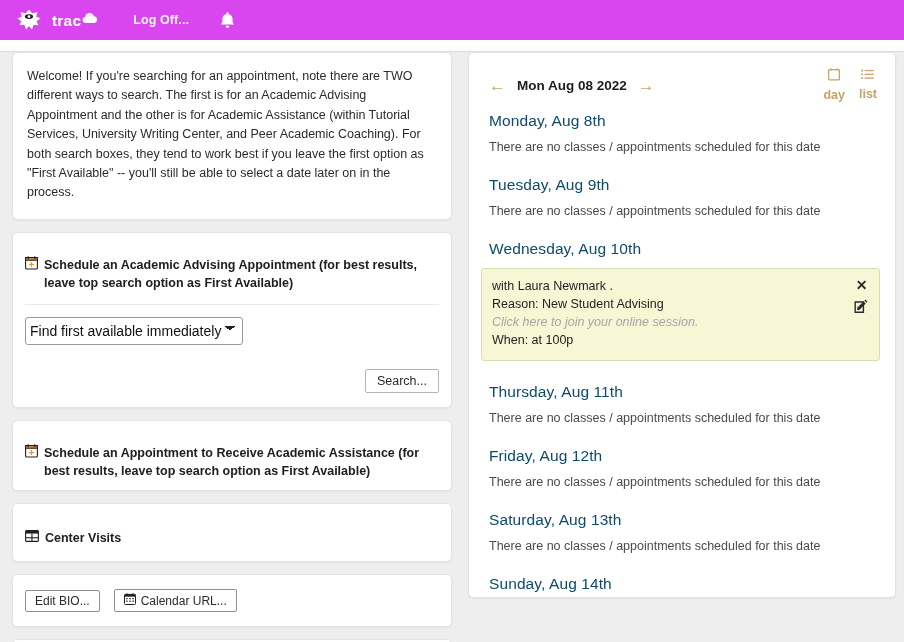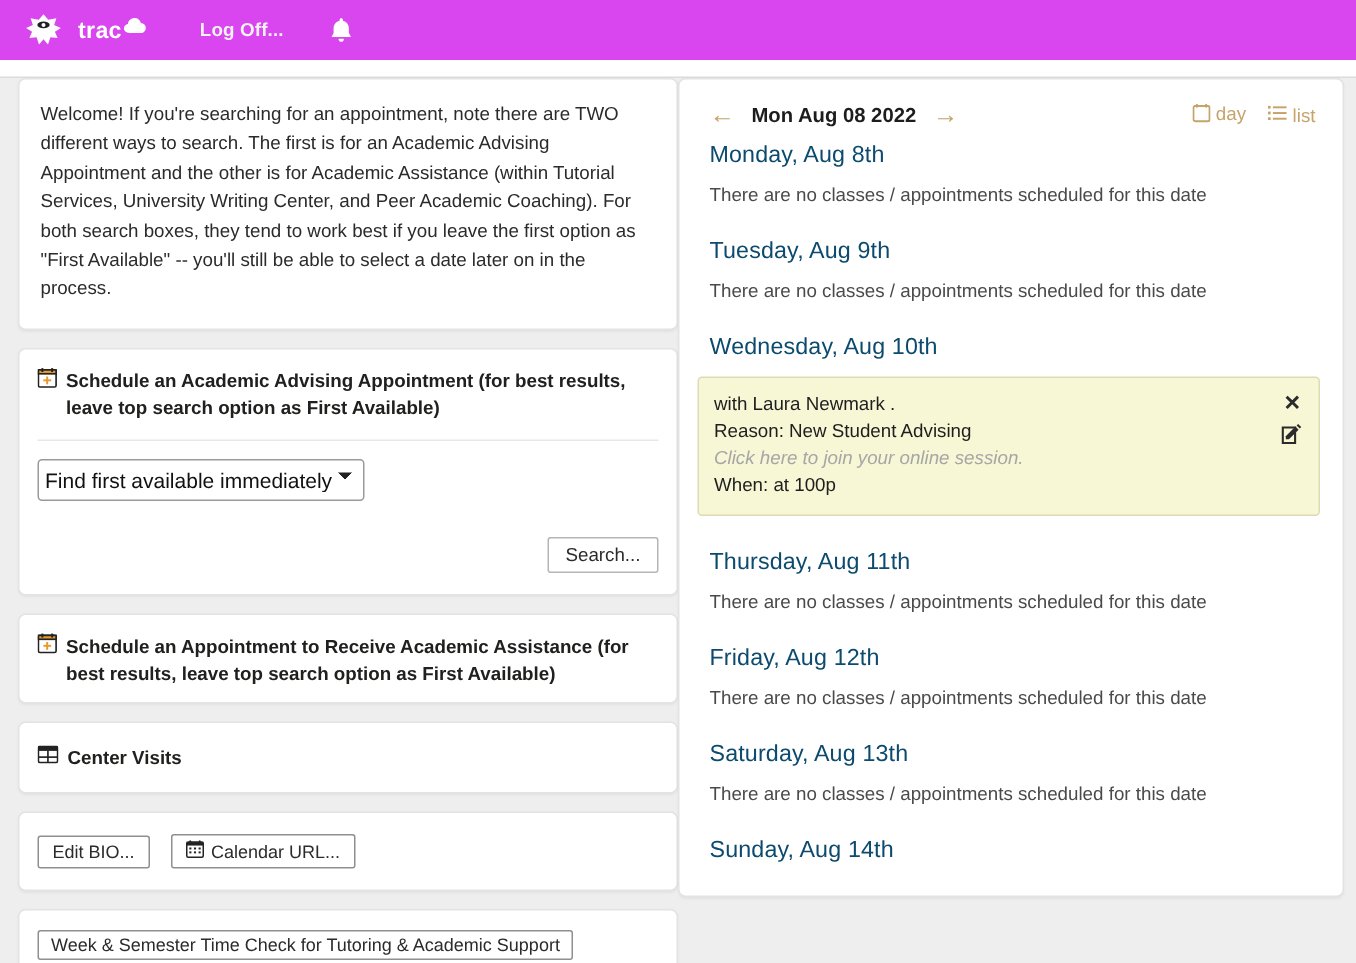--- a/index.html
+++ b/index.html
@@ -49,21 +49,21 @@
   
   .subbar {
     height: 12px;
     background: #ffffff;
     border-bottom: 1px solid #dcdcdc;
   }
 
   
   .page {
     display: flex;
-    gap: 0;
+    gap: 16px;
     padding: 0 8px 0 12px;
     height: calc(642px - 40px - 13px);
   }
   .col-left  { width: 440px; flex: none; }
   .col-right { flex: 1; }
 
   .card {
     background: #ffffff;
     border: 1px solid #e3e3e3;
     border-radius: 5px;
@@ -82,20 +82,21 @@
   
   .panel-head {
     padding: 12px 14px 10px 12px;
     font-size: 12.5px;
     font-weight: 700;
     color: #20201f;
     line-height: 1.45;
     display: flex;
     gap: 6px;
     align-items: flex-start;
+    margin-top: 11px;
   }
   .panel-head .htext { flex: 1; }
   .panel-divider {
     height: 1px; background: #e7e7e7;
     margin: 2px 12px 0 12px;
   }
   .panel-body { padding: 12px 12px 14px 12px; }
 
   .sel {
     font-family: "Liberation Sans", sans-serif;
@@ -185,25 +186,26 @@
   }
   .cal-title {
     font-size: 13.5px;
     font-weight: 700;
     color: #1d1d1d;
     margin: 0 9px;
     white-space: nowrap;
   }
   .cal-views { margin-left: auto; display: flex; align-items: center; gap: 14px; }
   .view-btn {
-    display: flex; gap: 4px;
+    display: flex; align-items: center; gap: 4px;
     color: #c6a36a;
     font-size: 12.5px;
-    font-weight: 400;
-    cursor: pointer;
+    font-weight: 700;
+    cursor: pointer;
+    flex-direction: column;
   }
 
   .day-head {
     font-size: 15.5px;
     color: #0c4a6e;
     font-weight: 400;
     padding: 0 0 0 10px;
     margin: 0 0 10px 0;
     letter-spacing: .1px;
   }

